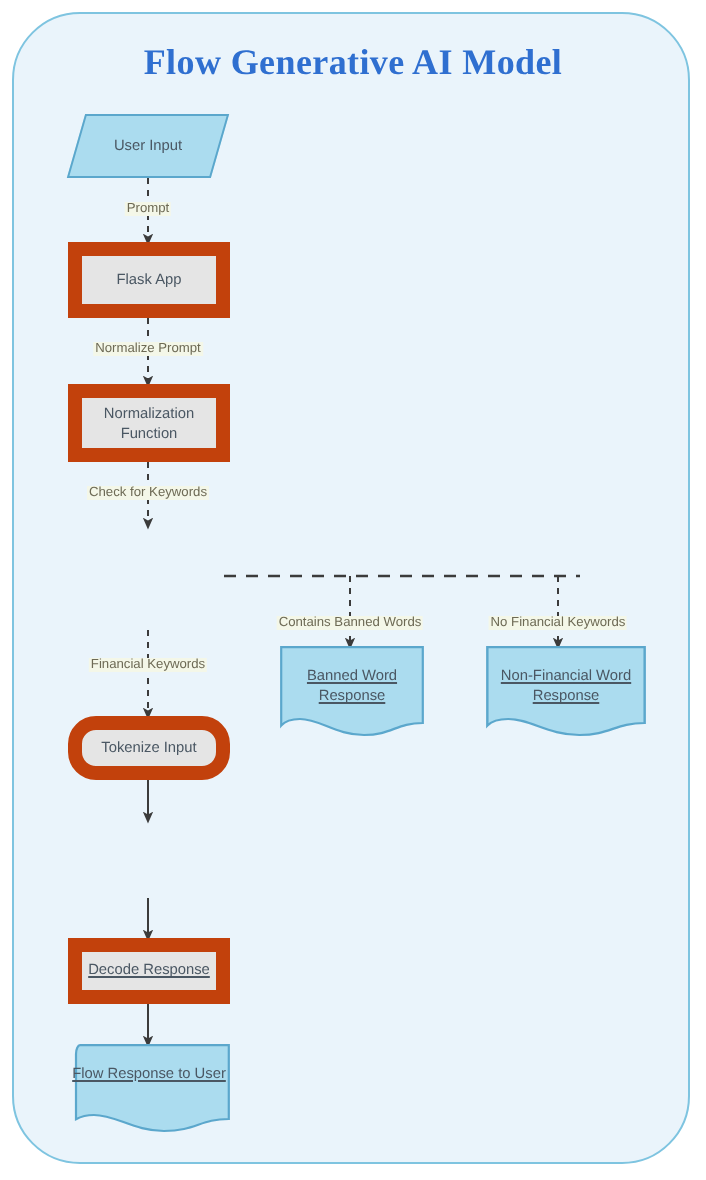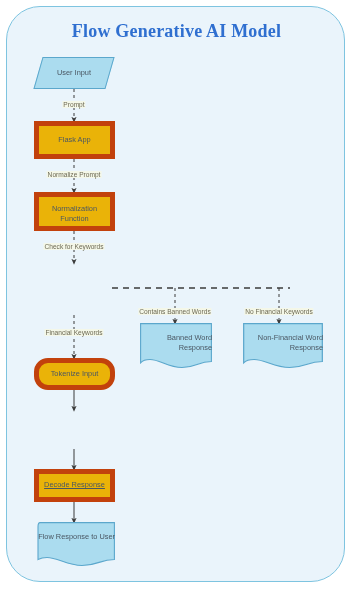--- a/index.html
+++ b/index.html
@@ -49,22 +49,22 @@
   .node {
     position: absolute;
     box-sizing: border-box;
     display: flex;
     align-items: center;
     justify-content: center;
     text-align: center;
     font-size: 7.4px;
     line-height: 1.38;
     color: #4a5763;
-    background: #eab308;
-    border: 5px solid #c2410c;
+    background: #e5e5e5;
+    border: 7px solid #c2410c;
     padding: 2px 3px;
   }
   .node.parallelogram {
     border: none;
     background: transparent;
     padding: 0;
   }
   .node.parallelogram .inner {
     position: absolute;
     left: 0; top: 0; right: 0; bottom: 0;
@@ -105,21 +105,22 @@
   .node.document svg.docshape {
     position: absolute;
     left: 0; top: 0;
     width: 100%;
     height: 100%;
   }
   .node.document .lbl {
     position: relative;
     z-index: 2;
     width: 100%;
-    text-align: right;
+    text-align: center;
+    text-decoration: underline;
   }
   .edge-label {
     position: absolute;
     font-size: 6.6px;
     color: #6d6a55;
     background: #f4f7e8;
     white-space: nowrap;
     transform: translateX(-50%);
     padding: 0 1px;
     line-height: 1.1;

